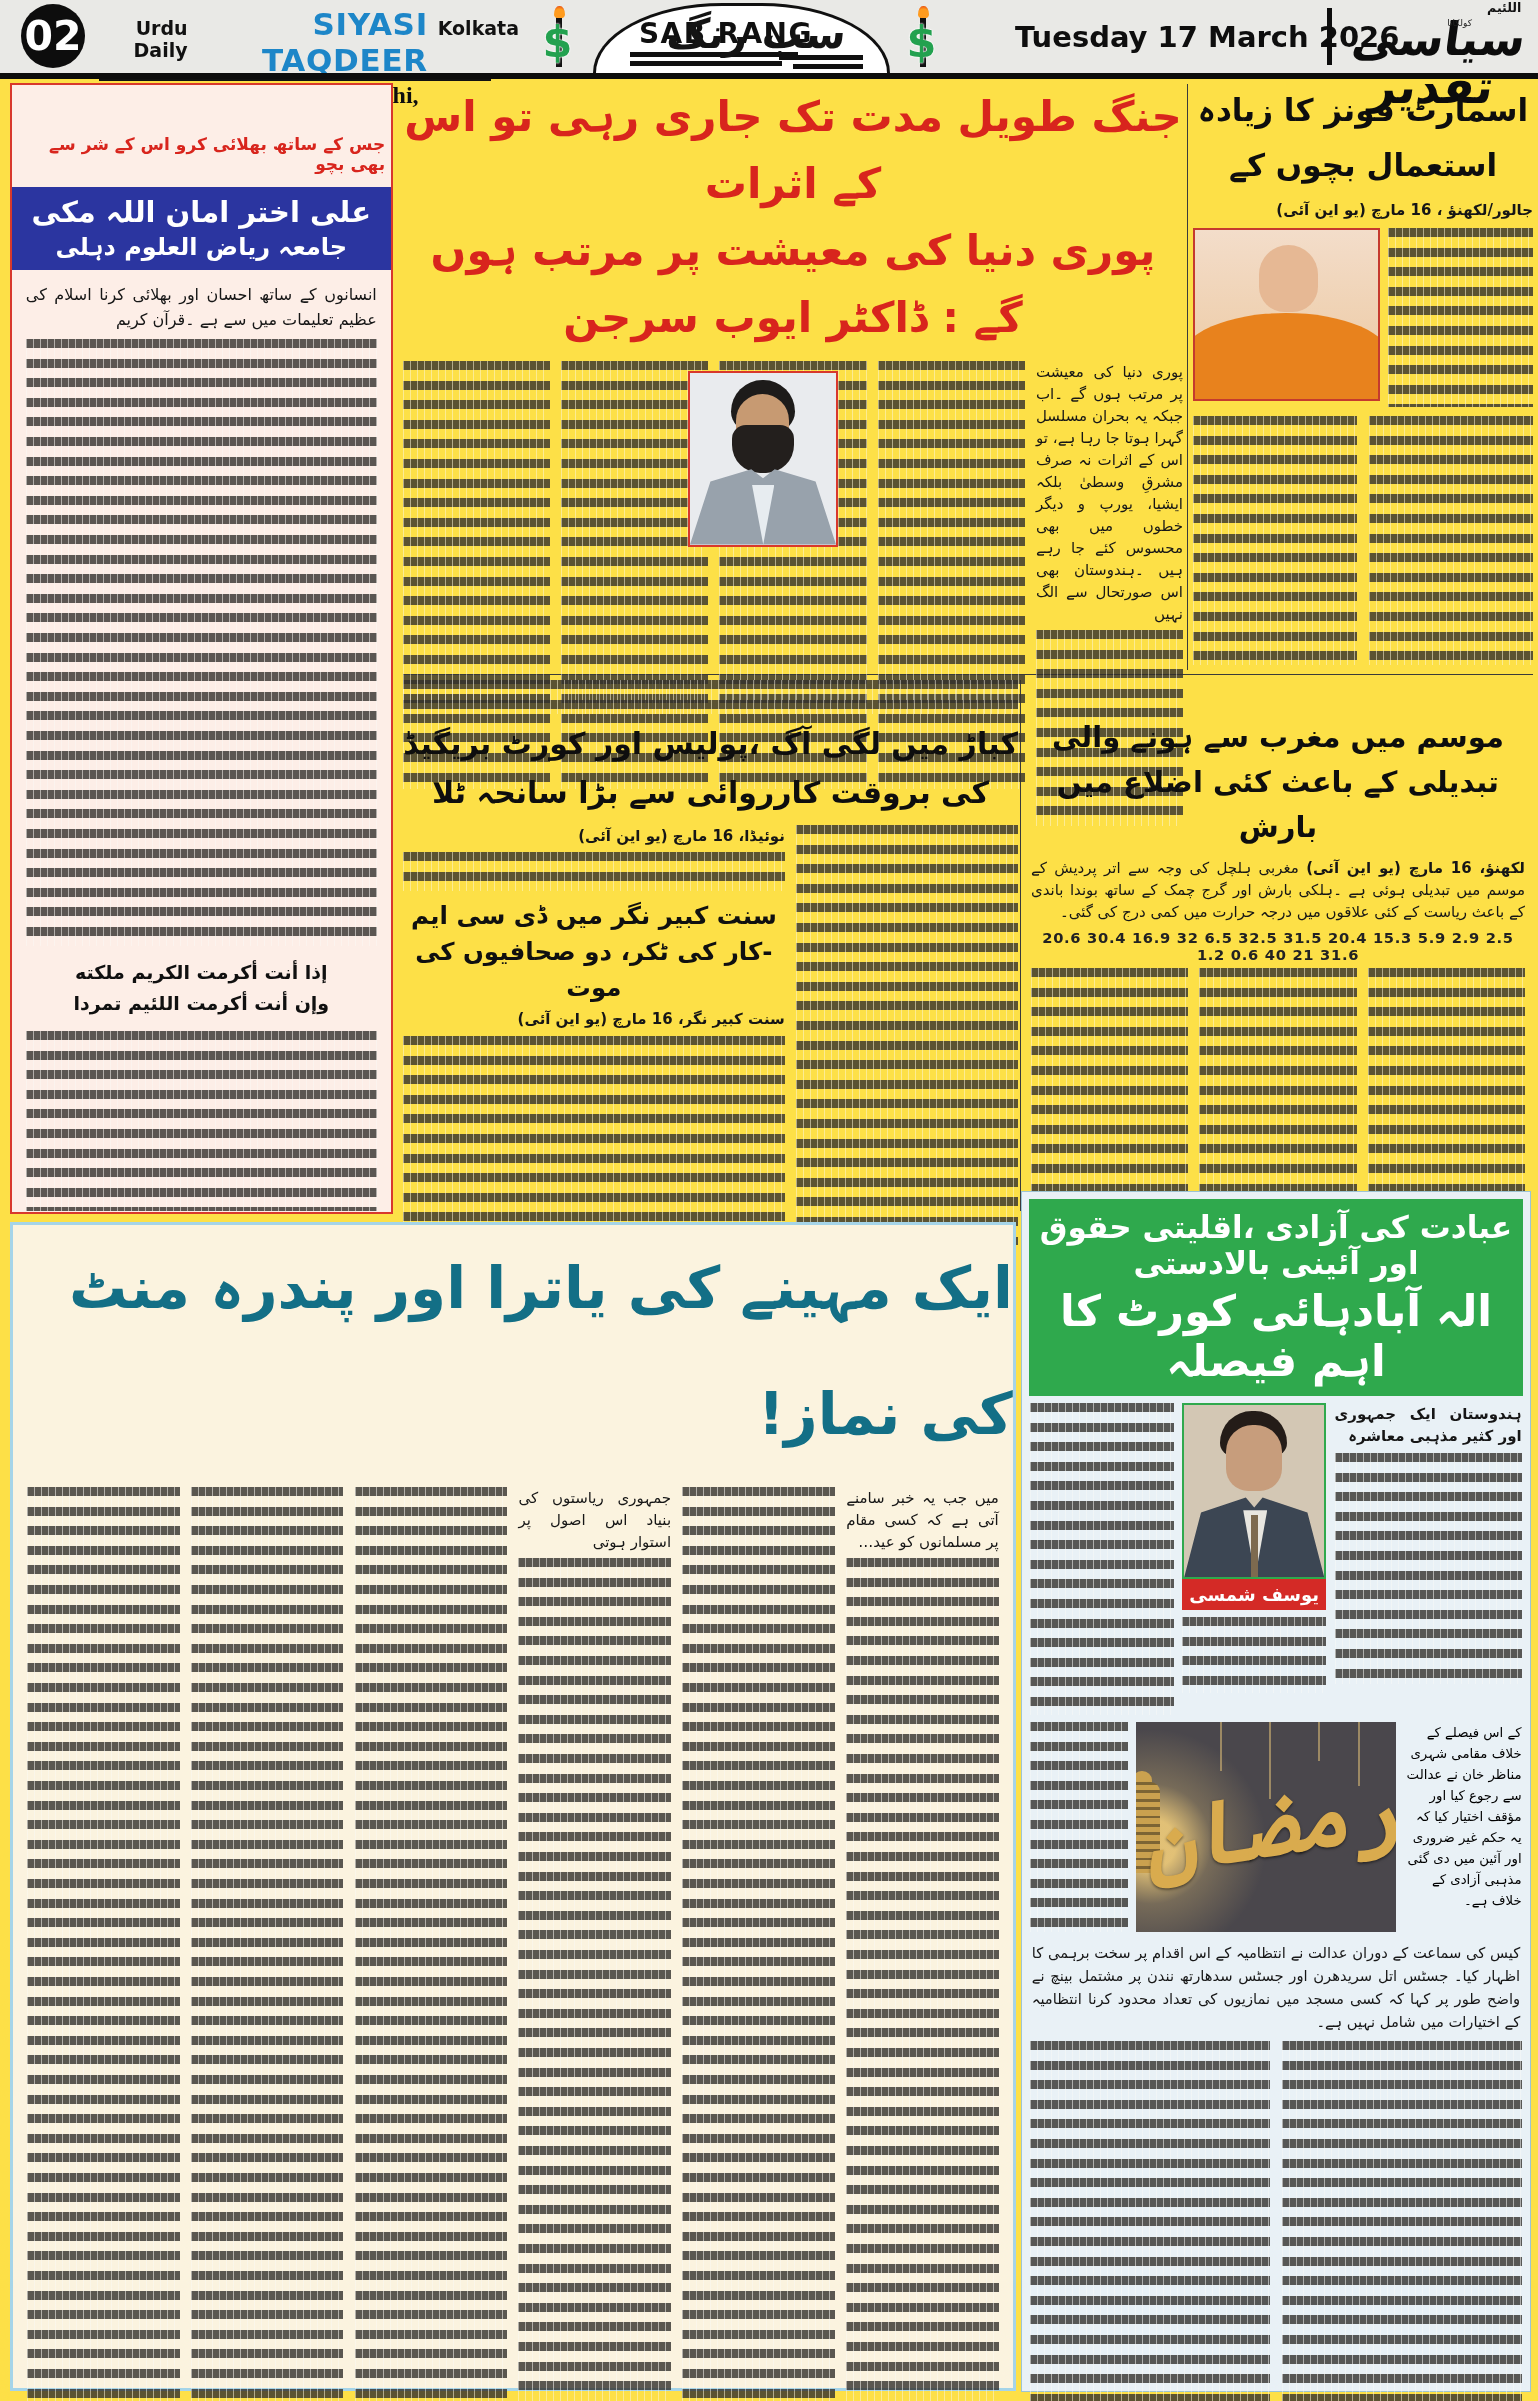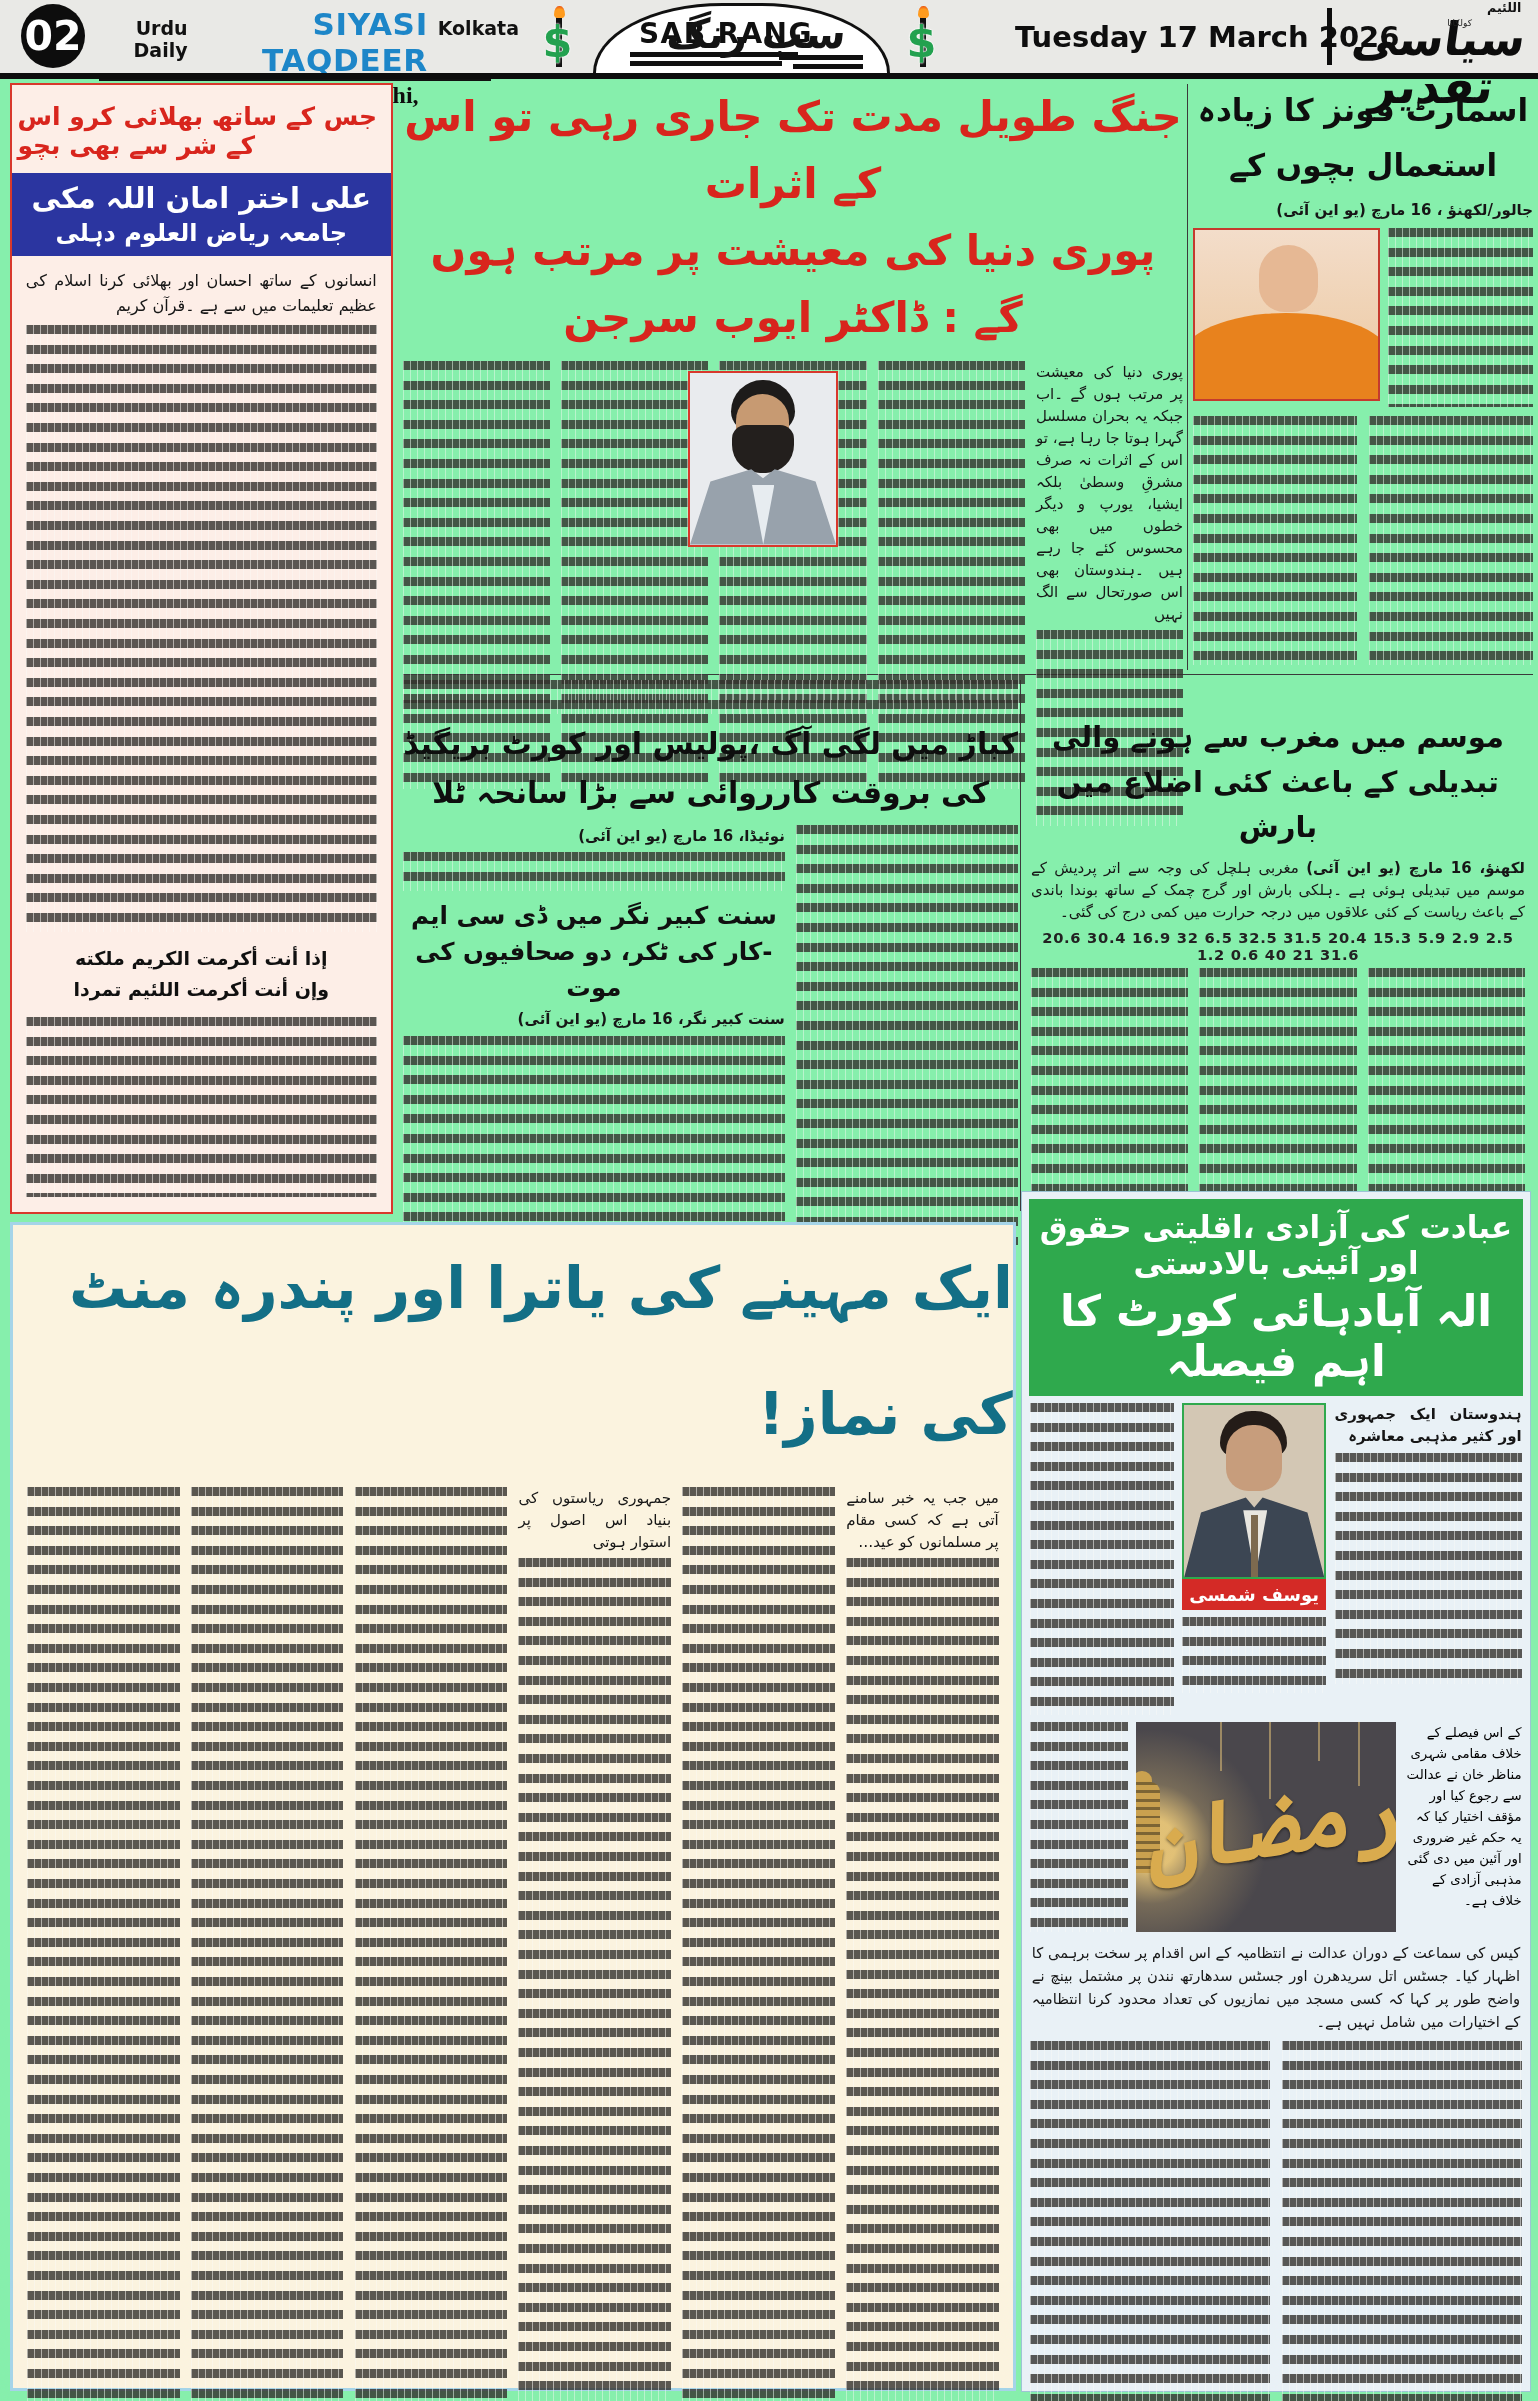--- a/index.html
+++ b/index.html
@@ -1,17 +1,17 @@
 <!DOCTYPE html>
 <html lang="ur" style="font-size:11.2px"><head>
 <meta charset="utf-8">
 <style>
   * { margin:0; padding:0; box-sizing:border-box; }
   body { background:#ffffff; font-family:"DejaVu Sans", sans-serif; }
-  #paper { position:relative; width:1538px; height:2401px; background:#86efac; overflow:hidden; }
+  #paper { position:relative; width:1538px; height:2401px; background:#fde047; overflow:hidden; }
 
   
   #header { position:absolute; left:0; top:0; width:1538px; height:73px; background:#e9e9e6; }
   #header-rule { position:absolute; left:0; top:73px; width:1538px; height:6.3px; background:#0d0d0d; }
   .page-circle { position:absolute; left:21px; top:4.2px; width:64px; height:64px; background:#0d0d0d; border-radius:50%;
                  color:#fff; font-size:41px; font-weight:bold; display:flex; align-items:center; justify-content:center; }
   .title-block { position:absolute; left:99px; top:5.6px; width:420px; }
   .title-line1 { display:flex; align-items:baseline; gap:9.8px;text-align:right; }
   .t-small { font-size:19px; font-weight:bold; color:#111; }
   .t-brand { font-size:31px; font-weight:bold; color:#1d86c8; letter-spacing:0.7px; }
@@ -55,21 +55,21 @@
   .lead { direction:rtl; font-size:15px; line-height:22px; color:#161616; text-align:justify; }
   .dl { font-weight:bold; }
   .vline { position:absolute; width:1.4px; background:#3a3a3a; }
   .hline { position:absolute; height:1.4px; background:#3a3a3a; }
 
   .photo { position:relative; overflow:hidden; }
   .cap { background:#d42a26; color:#fff; font-weight:bold; text-align:center; direction:rtl; }
 
   
   #essay { position:absolute; left:9.8px; top:83px; width:383px; height:1131px; background:#fdeee7; border:2.1px solid #d8382c; }
-  #essay .eh { color:#d8251d; font-size:25px; font-weight:bold; text-align:left; direction:rtl; padding:17px 5.6px 12.6px; }
+  #essay .eh { color:#d8251d; font-size:17px; font-weight:bold; text-align:right; direction:rtl; padding:17px 5.6px 12.6px;margin-top:32px; }
   #essay .band { background:#2b35a0; color:#fff; text-align:center; direction:rtl; padding:8.4px 4.2px; }
   #essay .band .a { font-size:29px; font-weight:bold; display:block; }
   #essay .band .b { font-size:24px; font-weight:bold; display:block; margin-top:4.2px; }
   #essay .ebody { padding:12.6px 14px; }
   #essay .verse { text-align:center; direction:rtl; font-size:19px; font-weight:bold; color:#101010; line-height:31px; margin:11.2px 0; }
 
   
   #war { position:absolute; left:403px; top:83px; width:780px; height:589px; }
   #war .h { color:#d8251d; font-size:42px; font-weight:bold; text-align:center; direction:rtl; line-height:67px; }
   #war .wbody { position:relative; margin-top:9.8px; height:428px; }

